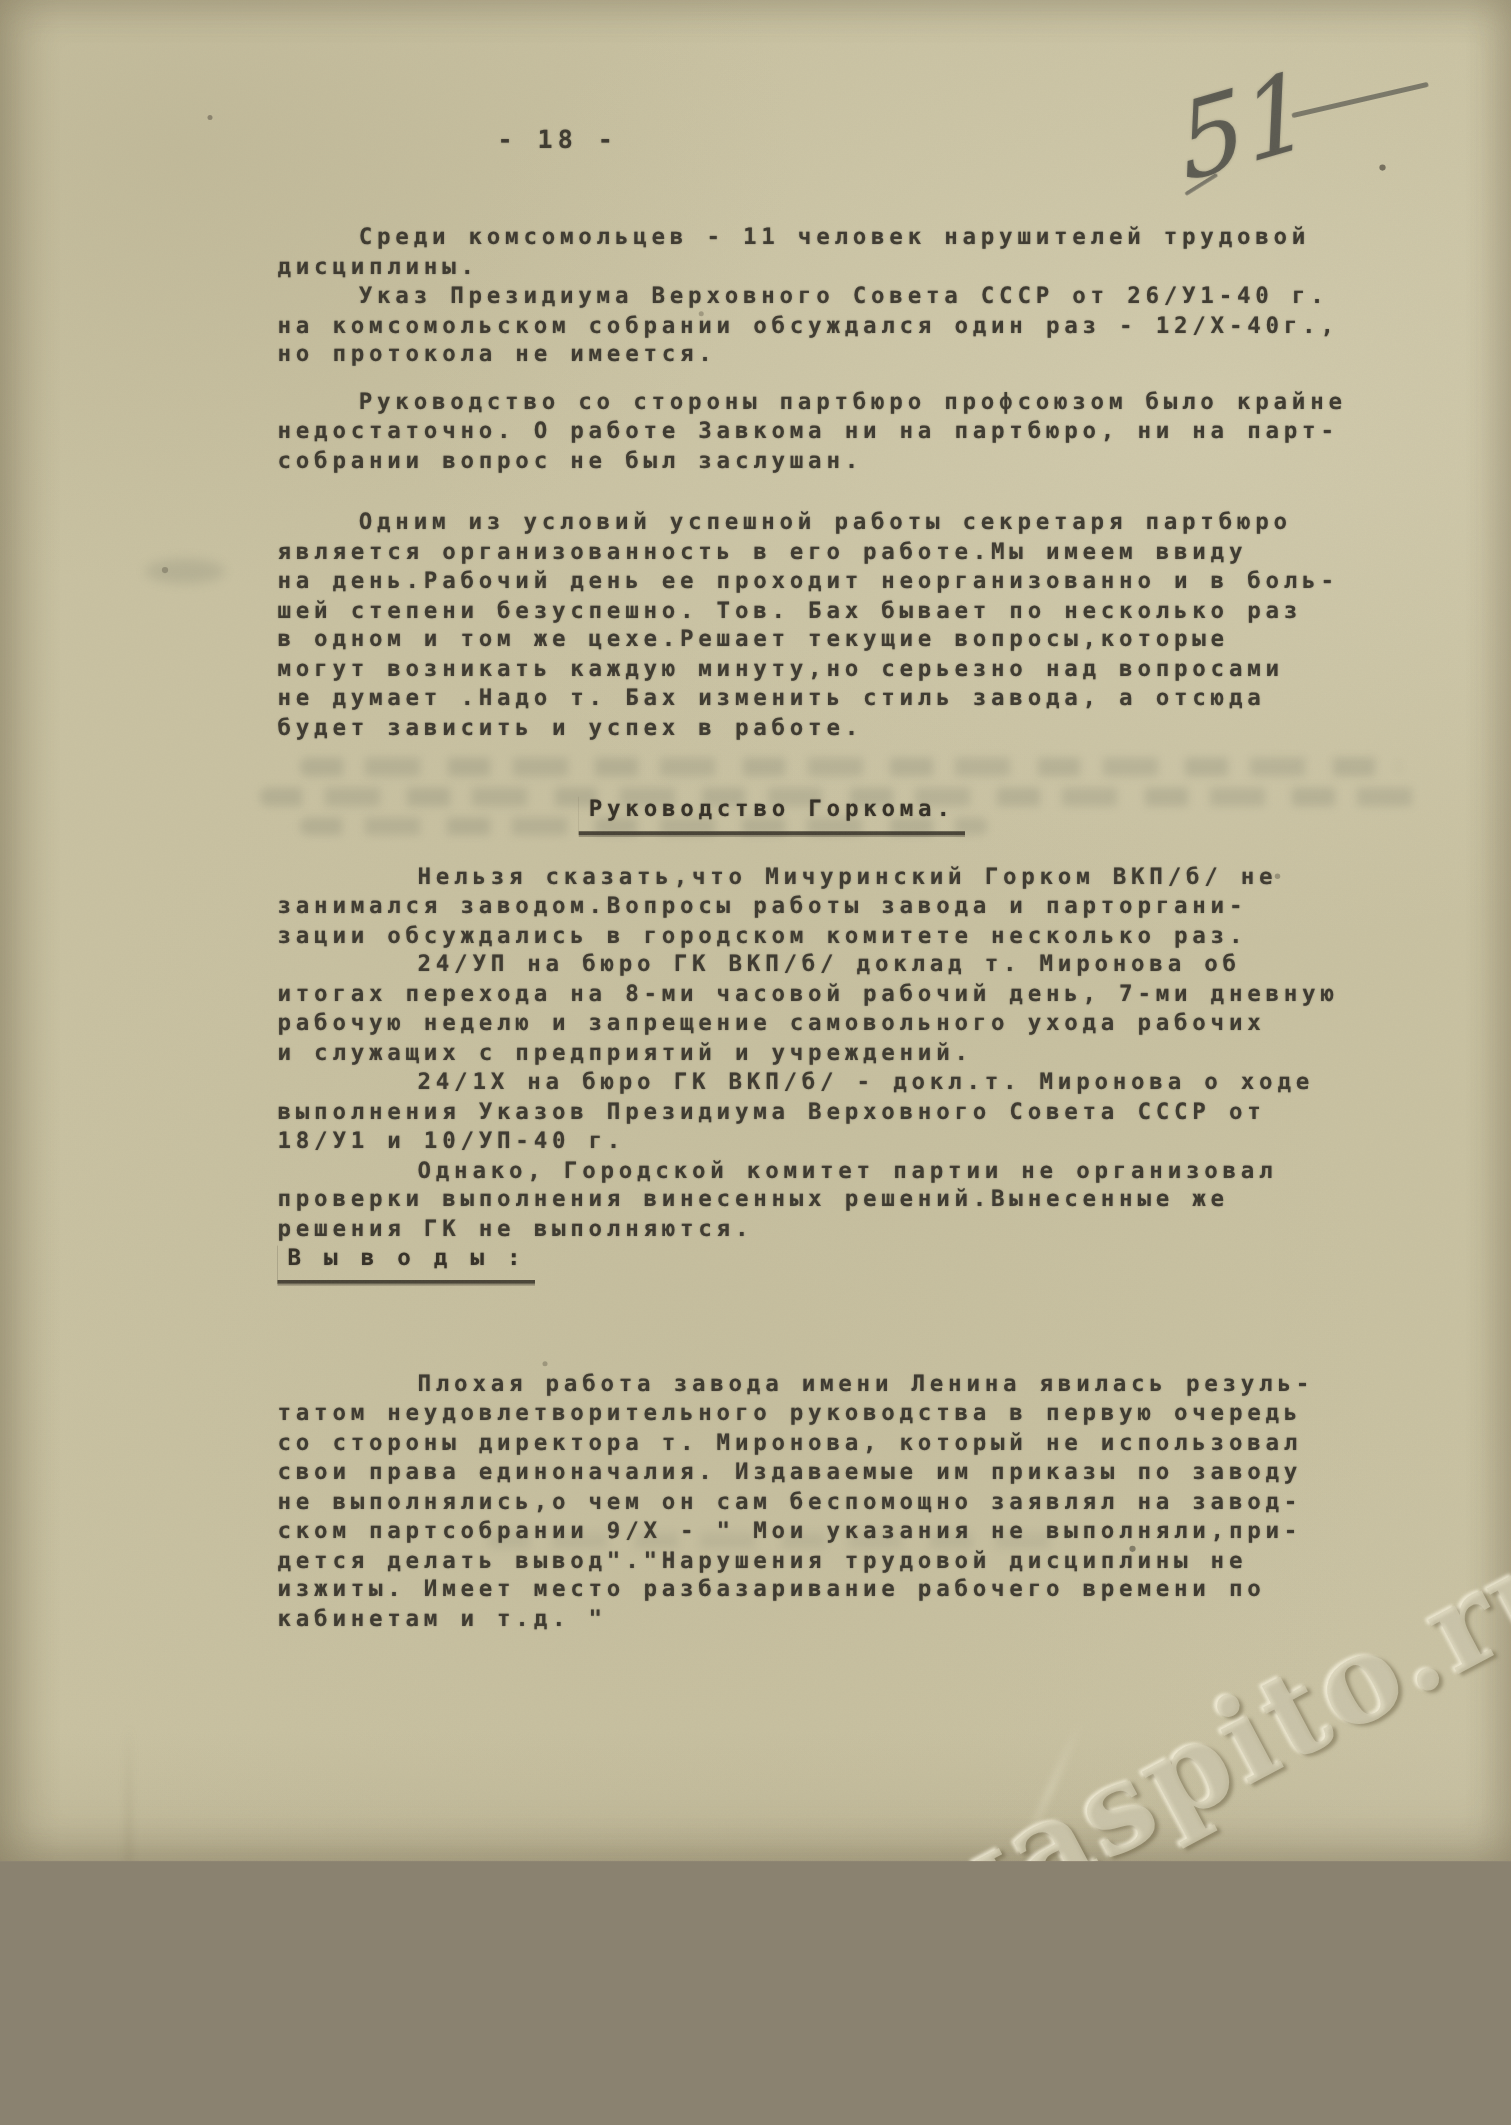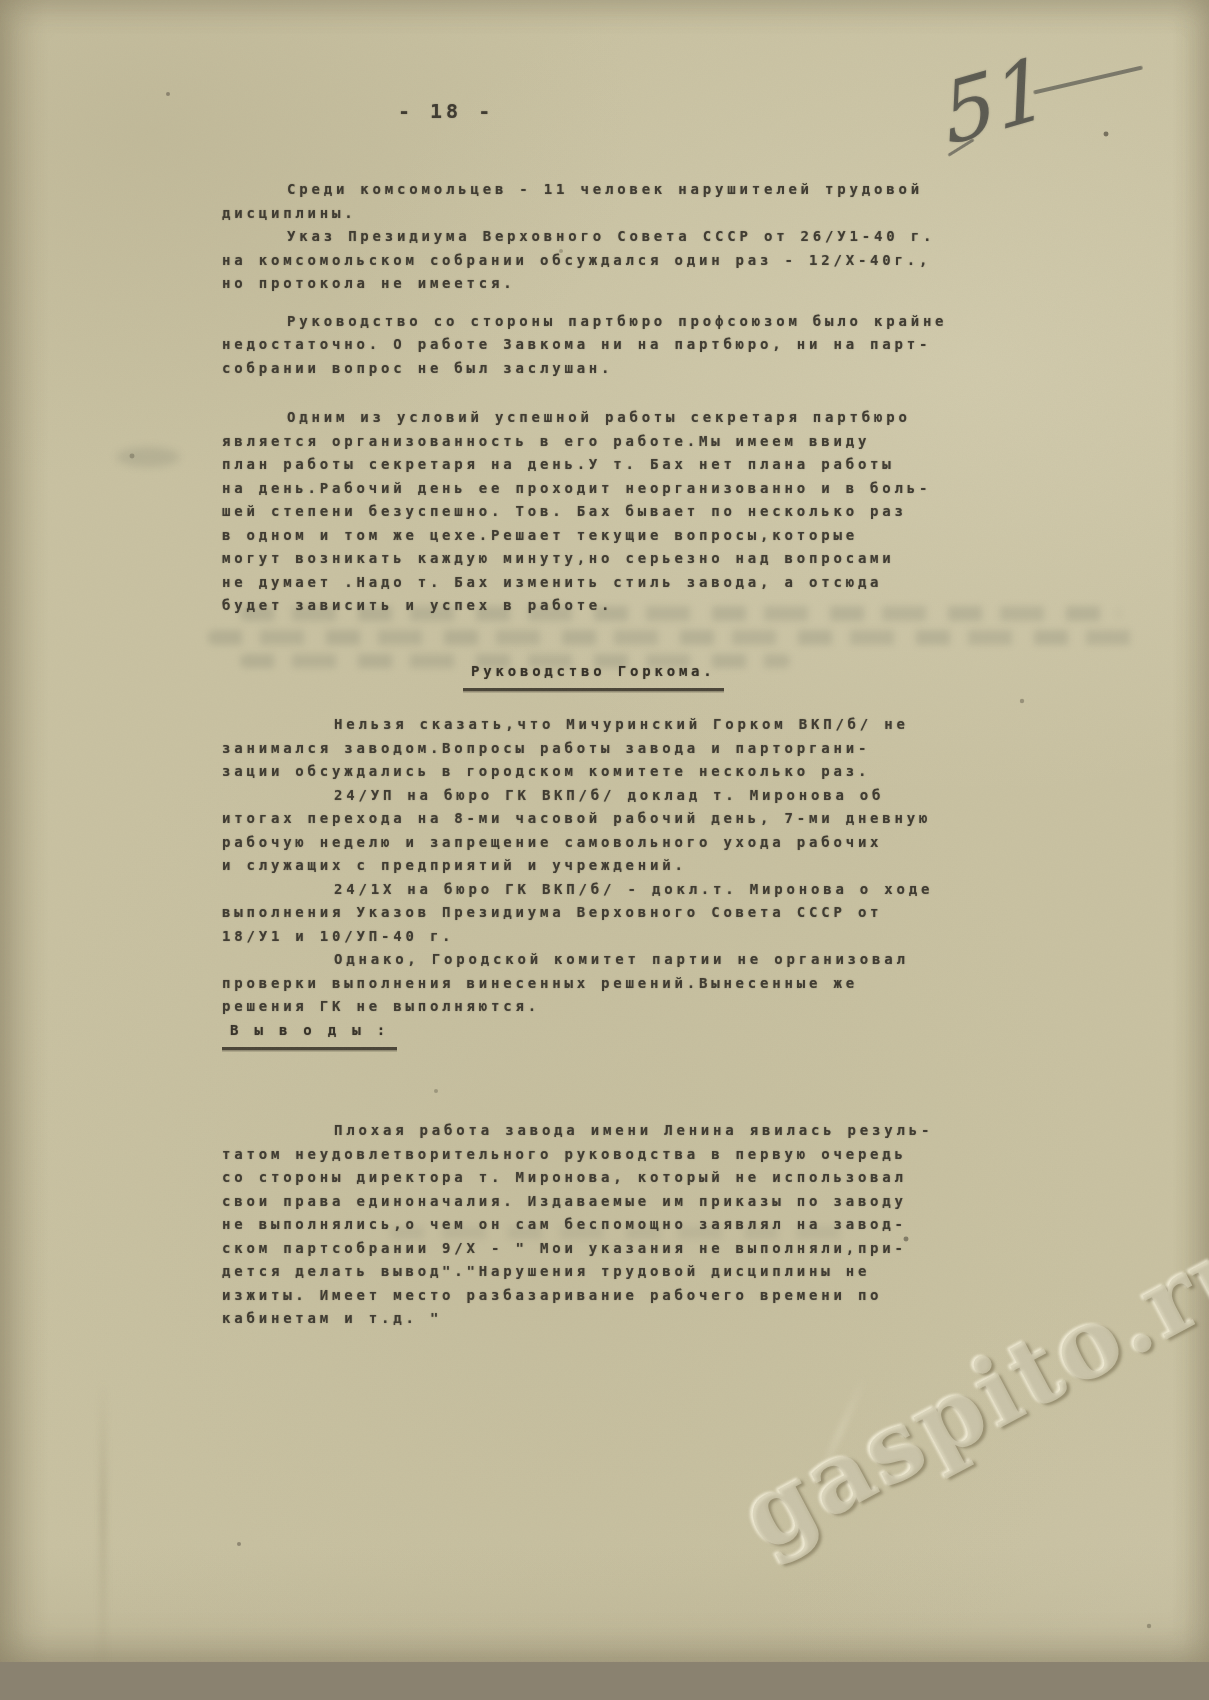--- a/index.html
+++ b/index.html
@@ -1,37 +1,37 @@
 <!DOCTYPE html>
 <html><head>
 <meta charset="utf-8">
 <style>
   html,body{margin:0;padding:0;background:#8a8270;}
   .page{
-    position:relative; width:1209px; height:1662px; overflow:hidden;
+    position:relative; width:1209px; height:1489px; overflow:hidden;
     background-color:#c9c2a2;
     background-image:
       radial-gradient(ellipse 700px 500px at 12% 8%,  rgba(176,167,135,0.30), rgba(176,167,135,0) 70%),
       radial-gradient(ellipse 900px 600px at 80% 22%, rgba(224,218,192,0.35), rgba(224,218,192,0) 72%),
       radial-gradient(ellipse 800px 900px at 45% 75%, rgba(189,181,149,0.28), rgba(189,181,149,0) 70%),
       radial-gradient(ellipse 500px 400px at 95% 95%, rgba(205,198,170,0.35), rgba(205,198,170,0) 75%),
       linear-gradient(90deg, rgba(140,130,100,0.20), rgba(140,130,100,0) 4%),
       linear-gradient(270deg, rgba(140,130,100,0.14), rgba(140,130,100,0) 3%),
       linear-gradient(0deg, rgba(150,140,110,0.18), rgba(150,140,110,0) 7%);
     box-shadow: inset 14px 0 34px rgba(110,100,75,.22),
                 inset -10px 0 28px rgba(110,100,75,.16),
                 inset 0 -16px 34px rgba(110,100,75,.18),
                 inset 0 10px 26px rgba(125,115,88,.12);
     font-family:"DejaVu Sans Mono", "Liberation Mono", monospace;
   }
   
   .typewriter{
     color:rgba(52,48,40,.87);
     font-weight:bold;
-    font-size:14px; line-height:23.5px; letter-spacing:3.8px;
+    font-size:18px; line-height:23.5px; letter-spacing:3.8px;
     text-shadow:0 0 1.2px rgba(52,48,40,.55);
   }
   .page-number{position:absolute; left:398px; top:100px; font-size:20px; letter-spacing:4px;}
   .doc-body{position:absolute; left:222px; top:178px; width:930px;}
   .block{position:relative;}
   .line{white-space:nowrap;}
   .ind-a .line.first{padding-left:65px;}
   .ind-b .line.first{padding-left:112px;}
   .block:nth-child(3){margin-top:14px;}
   .block:nth-child(4){margin-top:26px;}
@@ -137,21 +137,20 @@
         <div class="line">но протокола не имеется.</div>
       </div>
       <div class="block para ind-a">
         <div class="line first">Руководство  со стороны партбюро профсоюзом было крайне</div>
         <div class="line">недостаточно. О работе Завкома ни на партбюро, ни на парт-</div>
         <div class="line">собрании вопрос не был заслушан.</div>
       </div>
       <div class="block para ind-a">
         <div class="line first">Одним из условий успешной работы секретаря партбюро</div>
         <div class="line">является  организованность в его работе.Мы имеем ввиду</div>
-        <div class="line">план работы секретаря на день.У т. Бах нет плана работы</div>
         <div class="line">на день.Рабочий день ее проходит неорганизованно и в боль-</div>
         <div class="line">шей степени безуспешно. Тов. Бах бывает по несколько раз</div>
         <div class="line">в одном и том же цехе.Решает текущие вопросы,которые</div>
         <div class="line">могут возникать каждую минуту,но серьезно над вопросами</div>
         <div class="line">не думает .Надо т. Бах изменить стиль завода, а отсюда</div>
         <div class="line">будет зависить и успех в работе.</div>
       </div>
       <div class="block heading"><span class="heading-text">Руководство Горкома.</span></div>
       <div class="block para ind-b">
         <div class="line first">Нельзя сказать,что Мичуринский Горком ВКП/б/ не</div>

